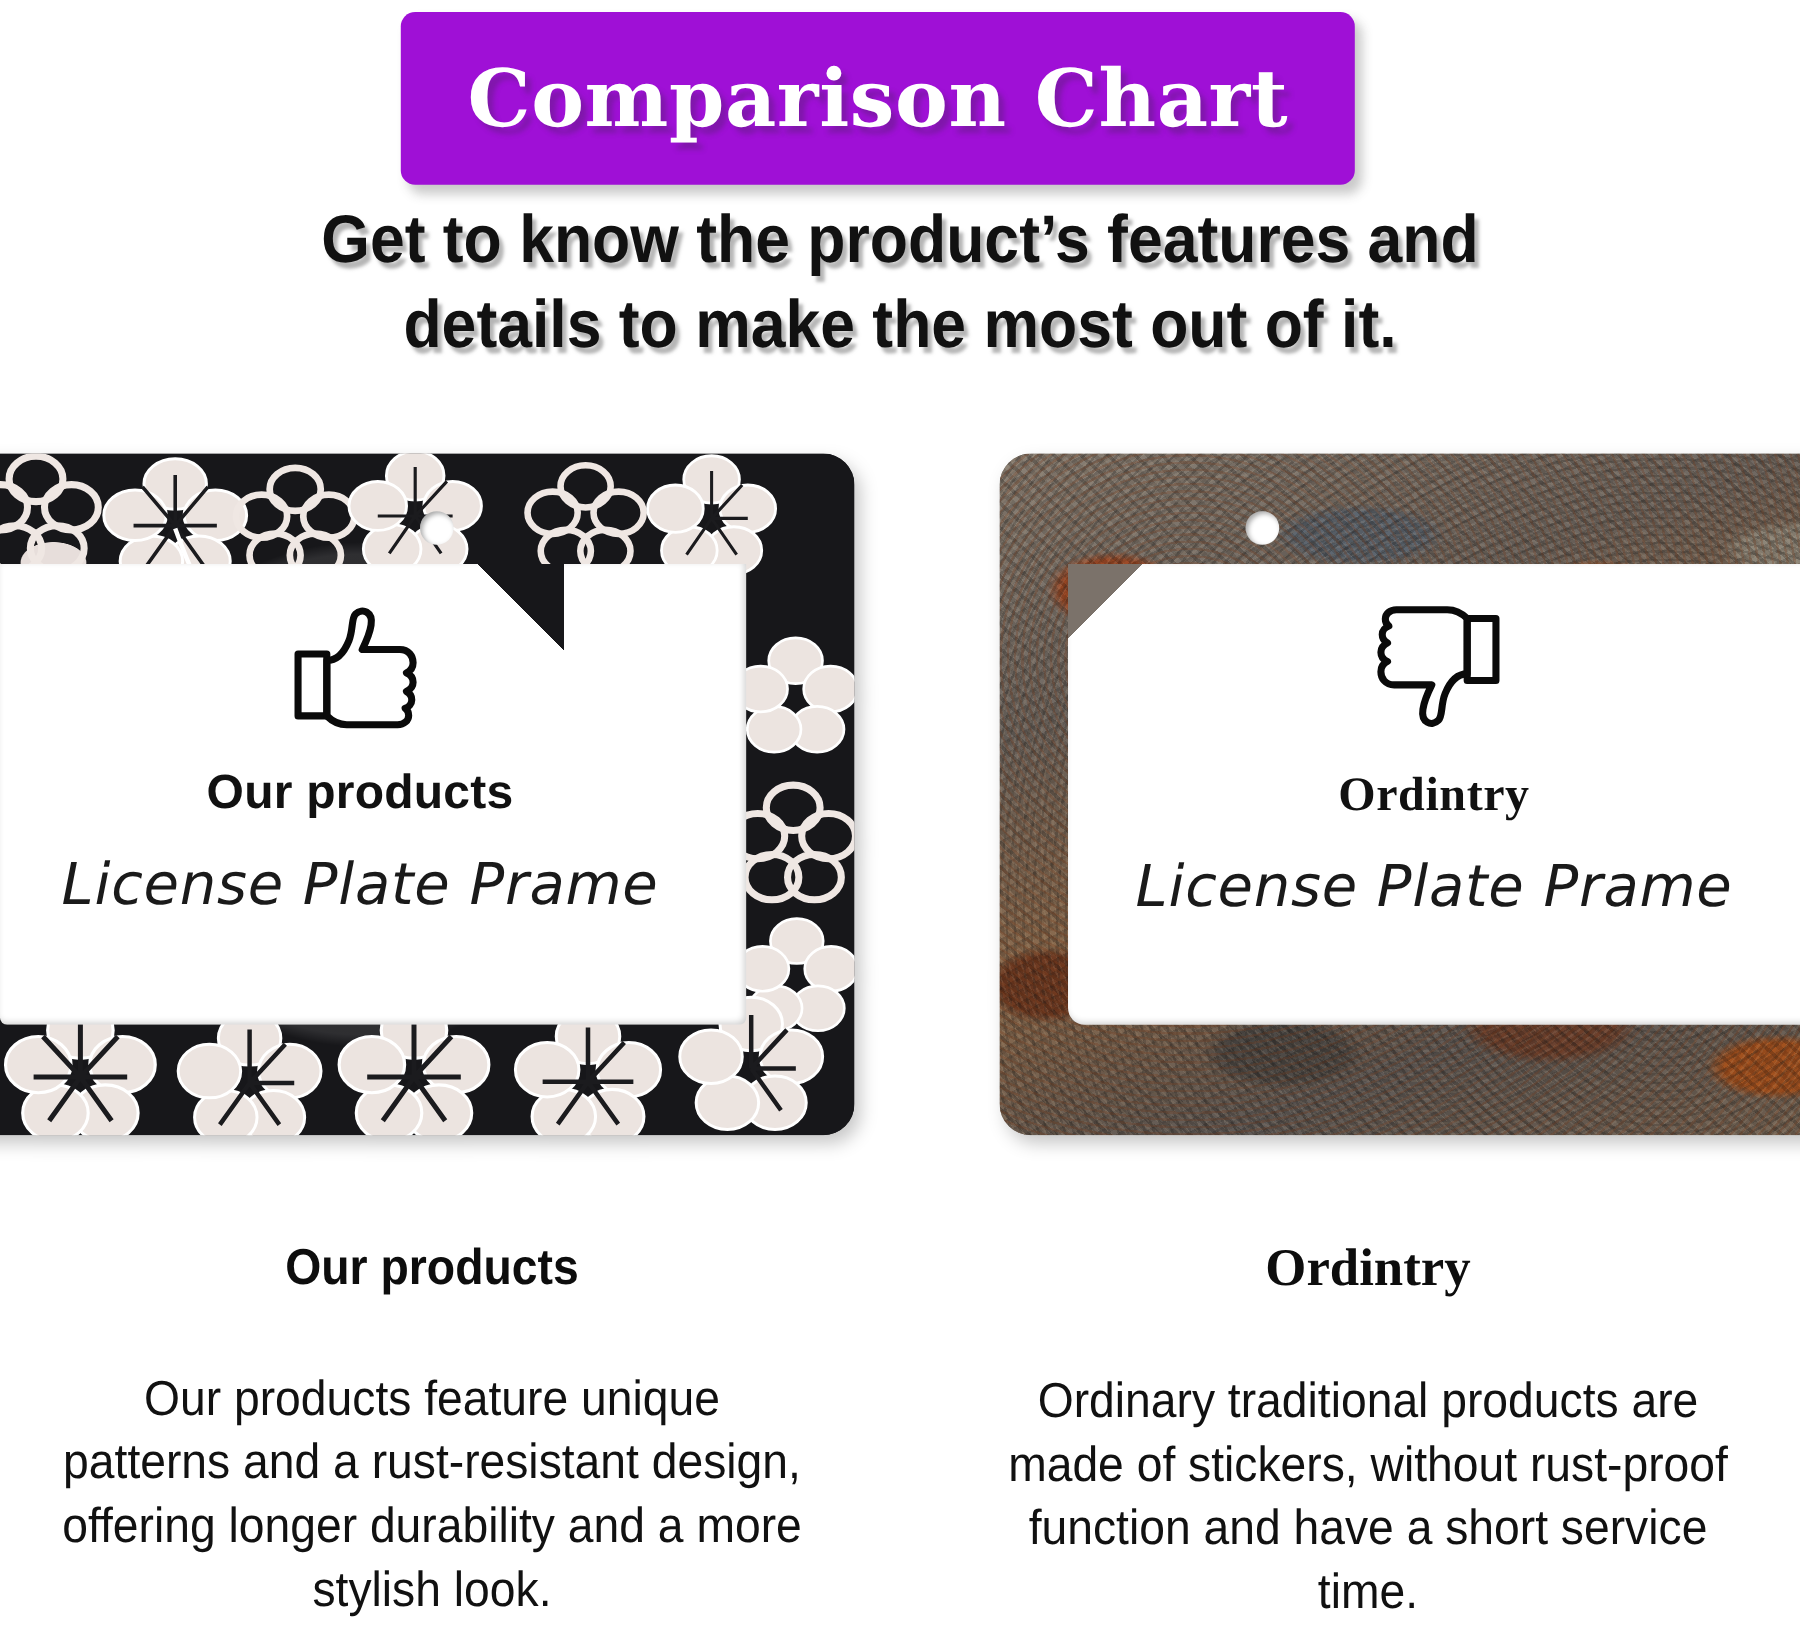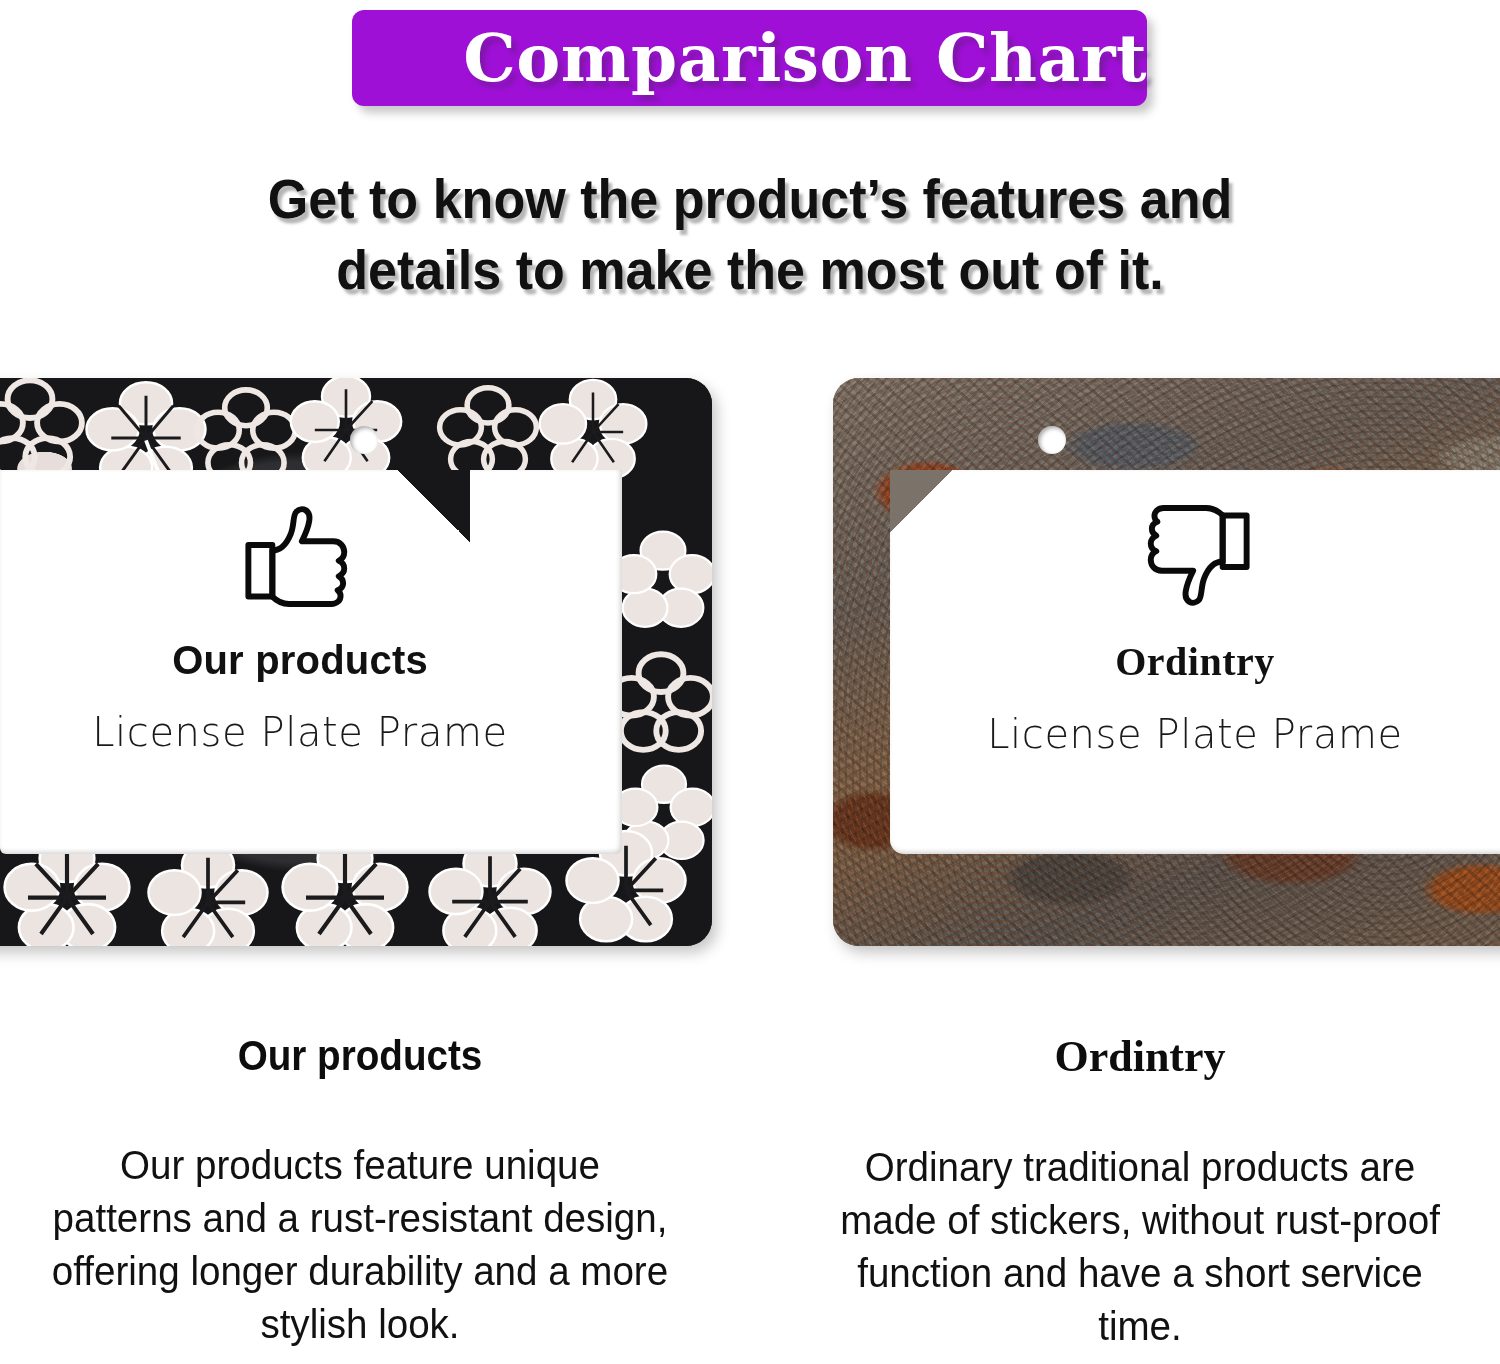--- a/index.html
+++ b/index.html
@@ -12,30 +12,30 @@
     height: 1364px;
     position: relative;
     overflow: hidden;
     font-family: "Liberation Sans", sans-serif;
     -webkit-font-smoothing: antialiased;
   }
 
   
   #banner {
     position: absolute;
-    left: 352px;
+    left: 334px;
     top: 10px;
     width: 795px;
-    height: 96px;
+    height: 144px;
     background: #9f10d6;
     border-radius: 12px;
     box-shadow: 6px 7px 9px rgba(60,60,60,0.28);
     display: flex;
     align-items: center;
-    justify-content: flex-end;
+    justify-content: center;
   }
   #banner-title {
     font-family: "DejaVu Serif", serif;
     font-weight: 700;
     font-size: 66px;
     color: #ffffff;
     letter-spacing: 0.5px;
     text-shadow: 5px 6px 4px rgba(90,30,120,0.45);
     white-space: nowrap;
     line-height: 1;
@@ -212,23 +212,24 @@
   .plate-name.serif {
     font-family: "Liberation Serif", serif;
     font-weight: 700;
     font-size: 40px;
     letter-spacing: 0.5px;
   }
   .plate-sub {
     margin-top: 26px;
     font-family: "DejaVu Sans", sans-serif;
     font-weight: 300;
-    font-size: 40px;
+    font-size: 48px;
     color: #1a1a1a;
     letter-spacing: 0.6px;
+    font-style: italic;
   }
 
   
   .plate-overlay {
     position: absolute;
     z-index: 20;
     text-align: center;
   }
   #overlay-left  { left: 0px;   top: 500px; width: 600px; }
   #overlay-right { left: 890px; top: 500px; width: 610px; }

